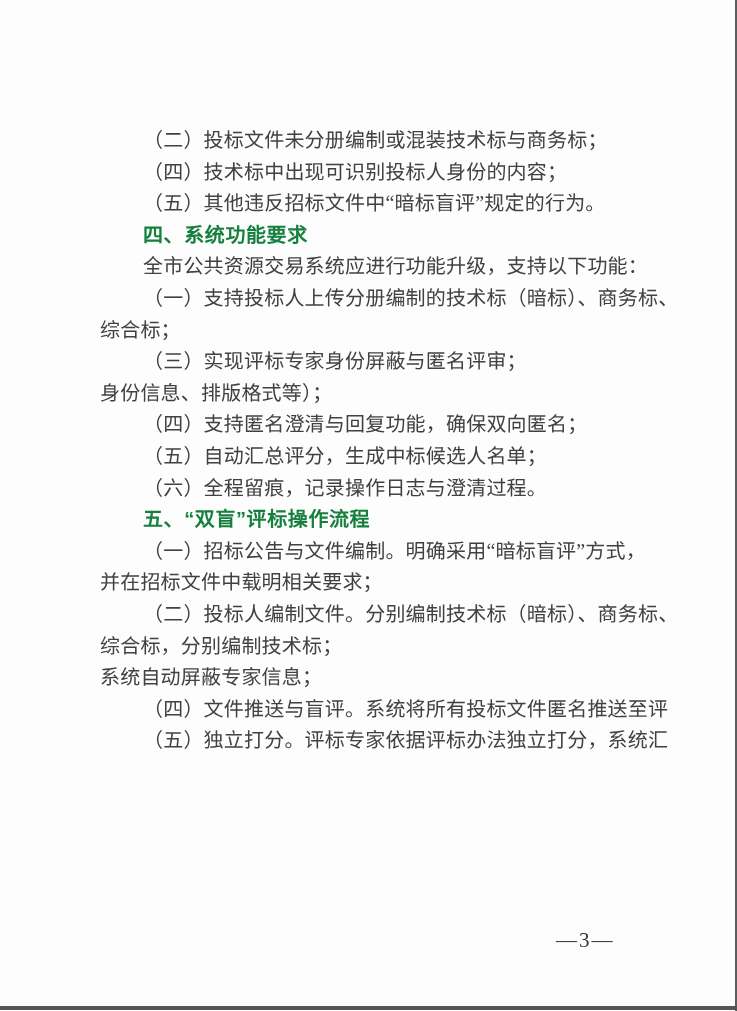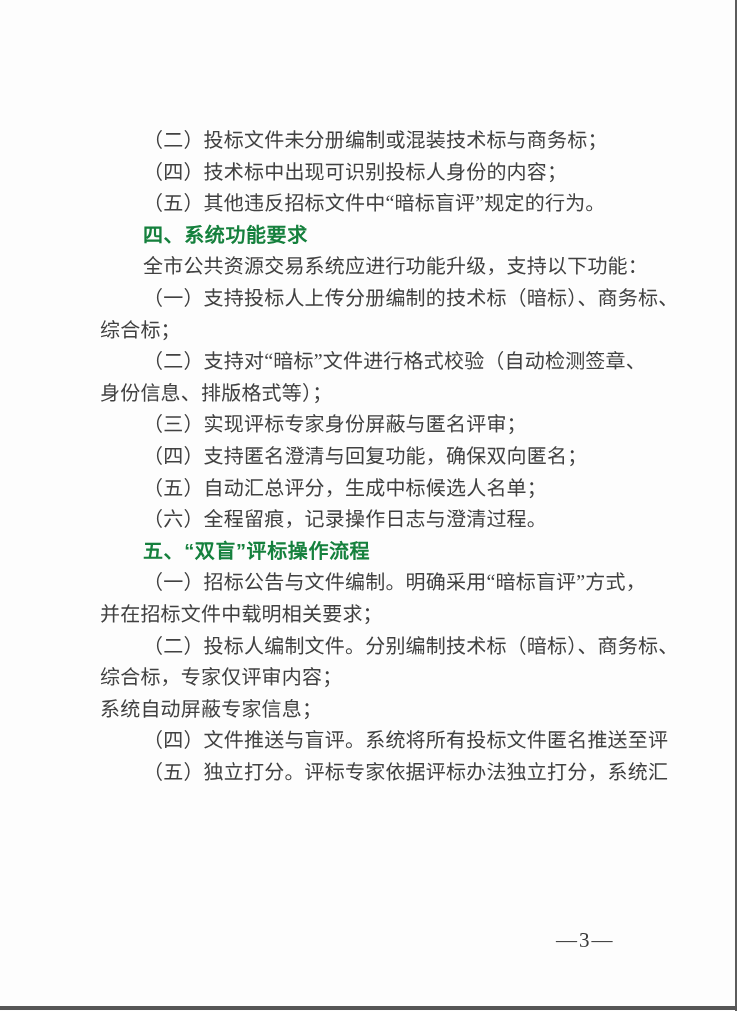--- a/index.html
+++ b/index.html
@@ -73,31 +73,30 @@
 
 <div class="page">
   <div class="content">
       <div class="line indent">（二）投标文件未分册编制或混装技术标与商务标；</div>
       <div class="line indent">（四）技术标中出现可识别投标人身份的内容；</div>
       <div class="line indent">（五）其他违反招标文件中“暗标盲评”规定的行为。</div>
       <div class="line heading">四、系统功能要求</div>
       <div class="line indent">全市公共资源交易系统应进行功能升级，支持以下功能：</div>
       <div class="line indent">（一）支持投标人上传分册编制的技术标（暗标）、商务标、</div>
       <div class="line flow">综合标；</div>
-      <div class="line indent">（二）支持对“暗标”文件进行格式校验（自动检测签章、</div>
+      <div class="line indent">（三）实现评标专家身份屏蔽与匿名评审；</div>
       <div class="line flow">身份信息、排版格式等）；</div>
-      <div class="line indent">（三）实现评标专家身份屏蔽与匿名评审；</div>
       <div class="line indent">（四）支持匿名澄清与回复功能，确保双向匿名；</div>
       <div class="line indent">（五）自动汇总评分，生成中标候选人名单；</div>
       <div class="line indent">（六）全程留痕，记录操作日志与澄清过程。</div>
       <div class="line heading">五、“双盲”评标操作流程</div>
       <div class="line indent">（一）招标公告与文件编制。明确采用“暗标盲评”方式，</div>
       <div class="line flow">并在招标文件中载明相关要求；</div>
       <div class="line indent">（二）投标人编制文件。分别编制技术标（暗标）、商务标、</div>
-      <div class="line flow">综合标，专家仅评审内容；</div>
+      <div class="line flow">综合标，分别编制技术标；</div>
       <div class="line flow">系统自动屏蔽专家信息；</div>
       <div class="line indent">（四）文件推送与盲评。系统将所有投标文件匿名推送至评</div>
       <div class="line indent">（五）独立打分。评标专家依据评标办法独立打分，系统汇</div>
     </div>
   <div class="page-number">—3—</div>
   <div class="edge-right"></div>
   <div class="edge-bottom"></div>
 </div>
 
 </body></html>

